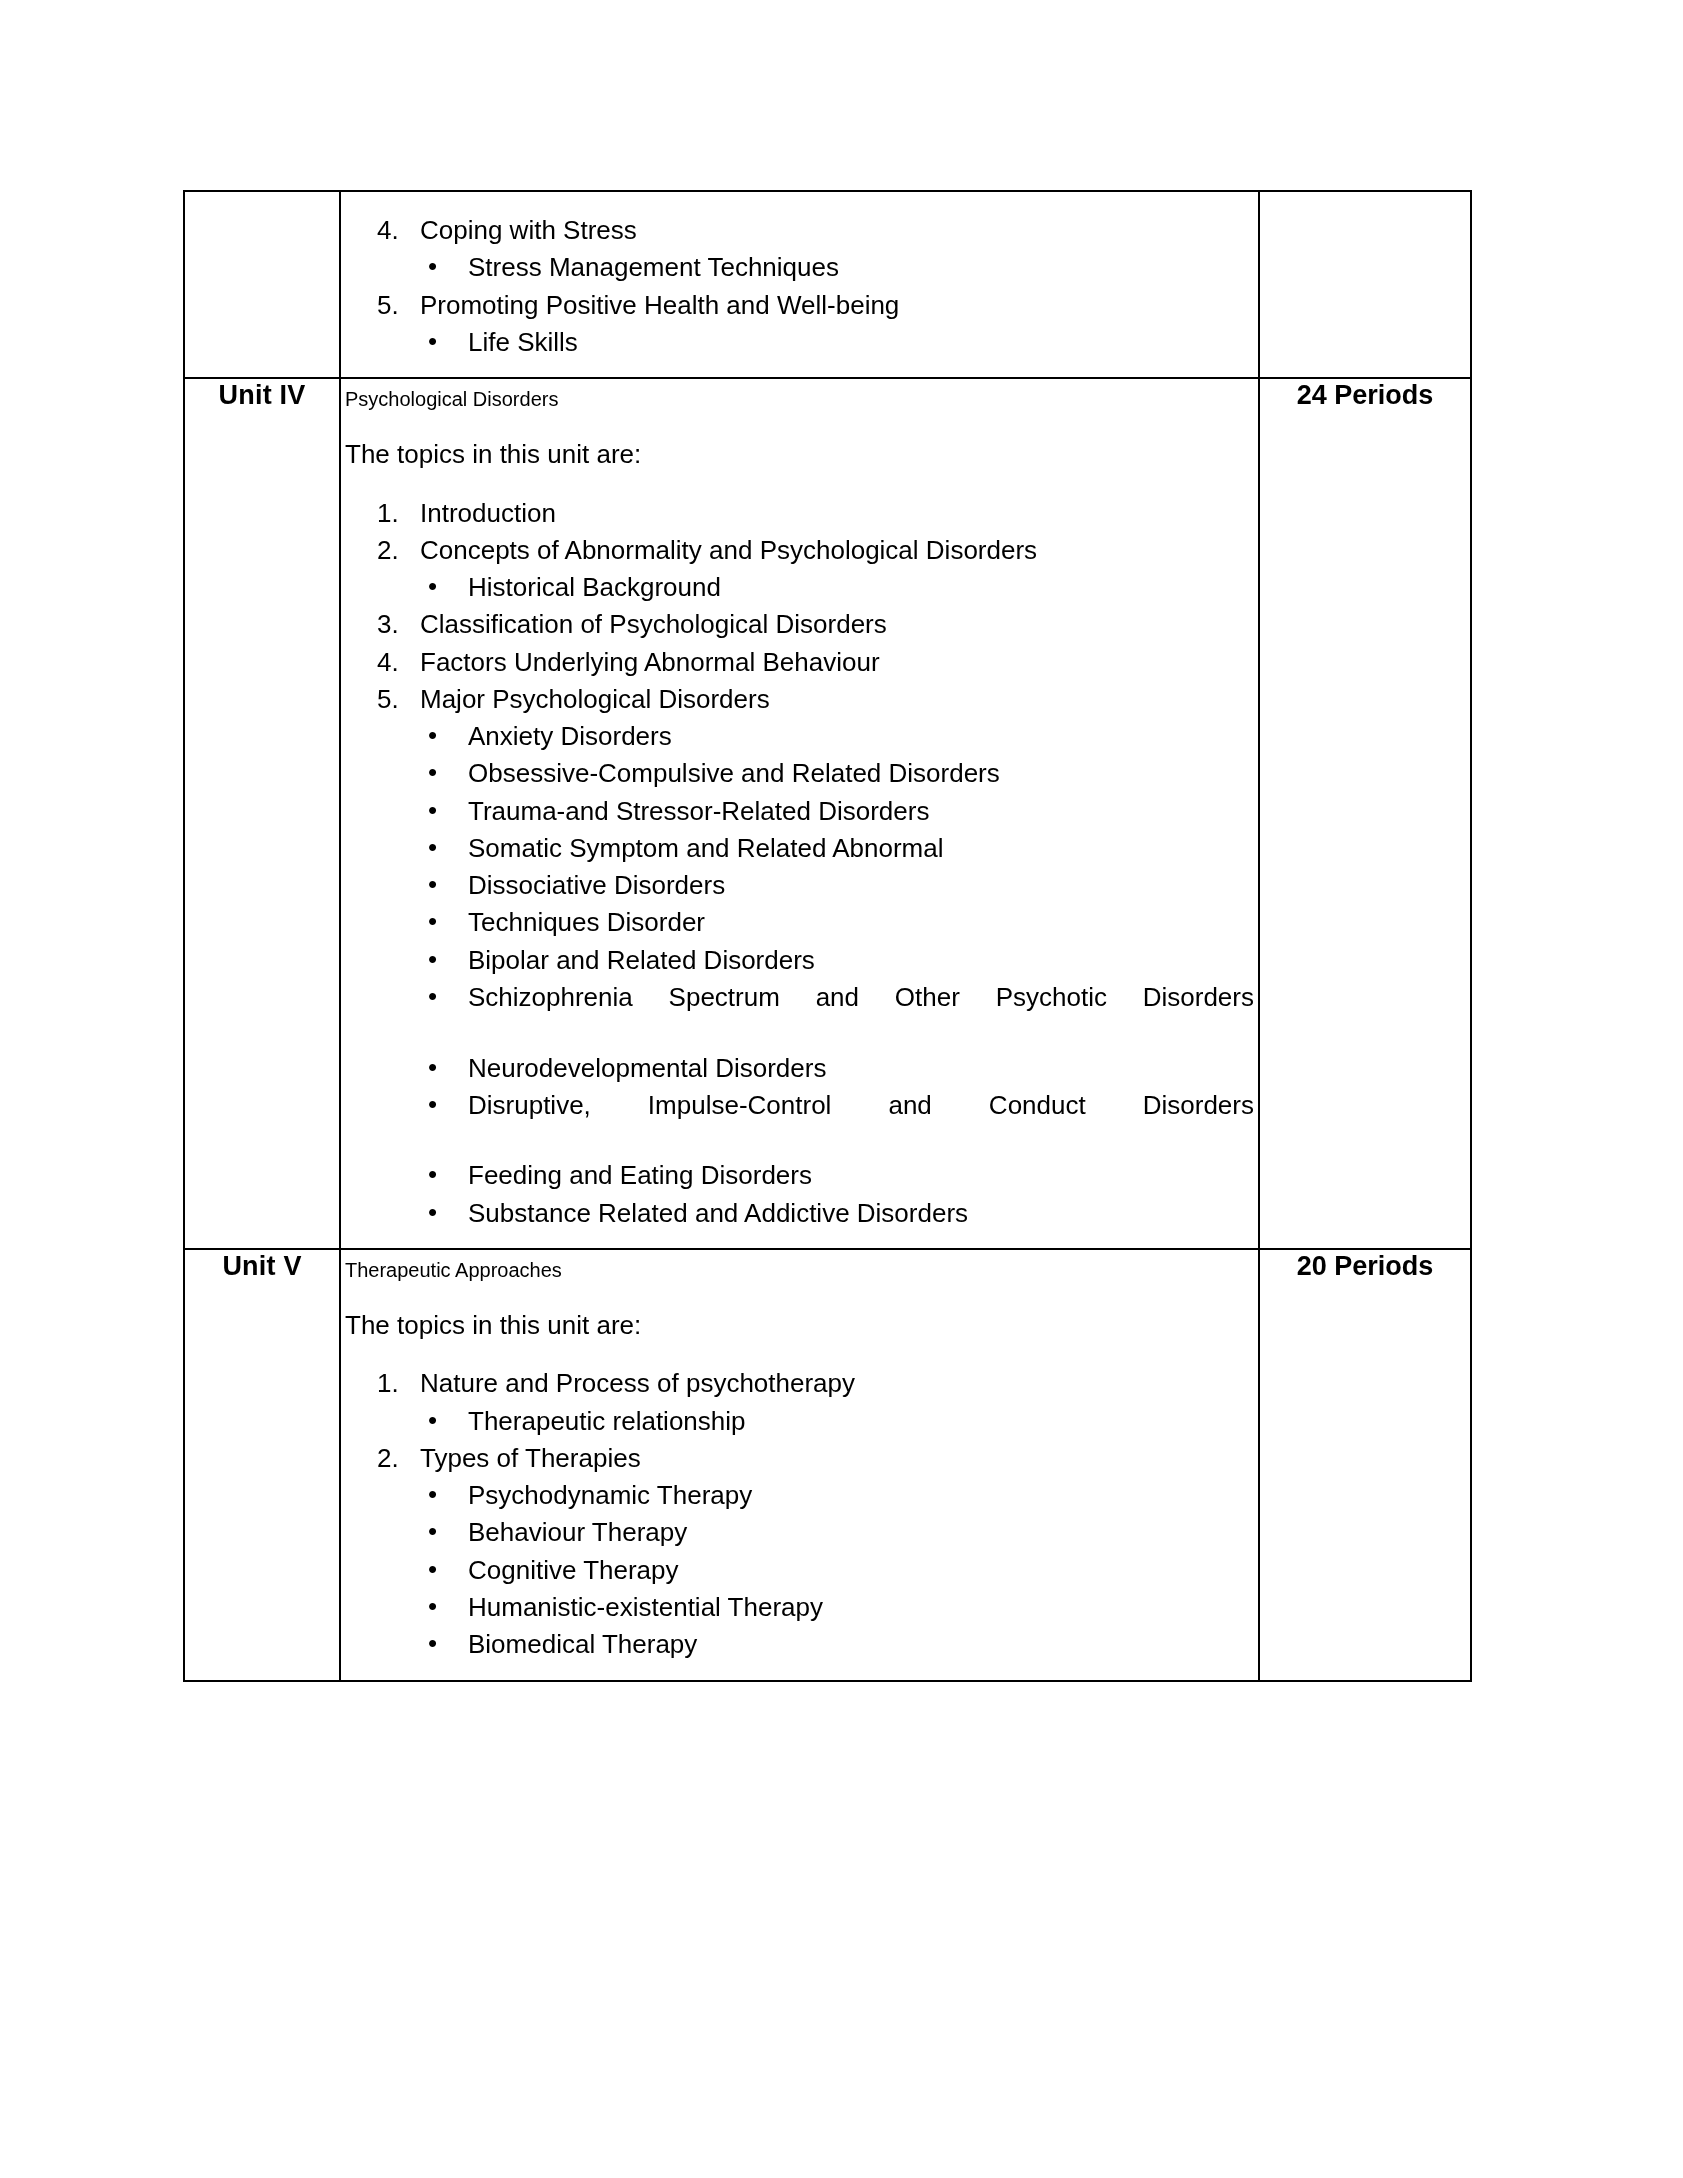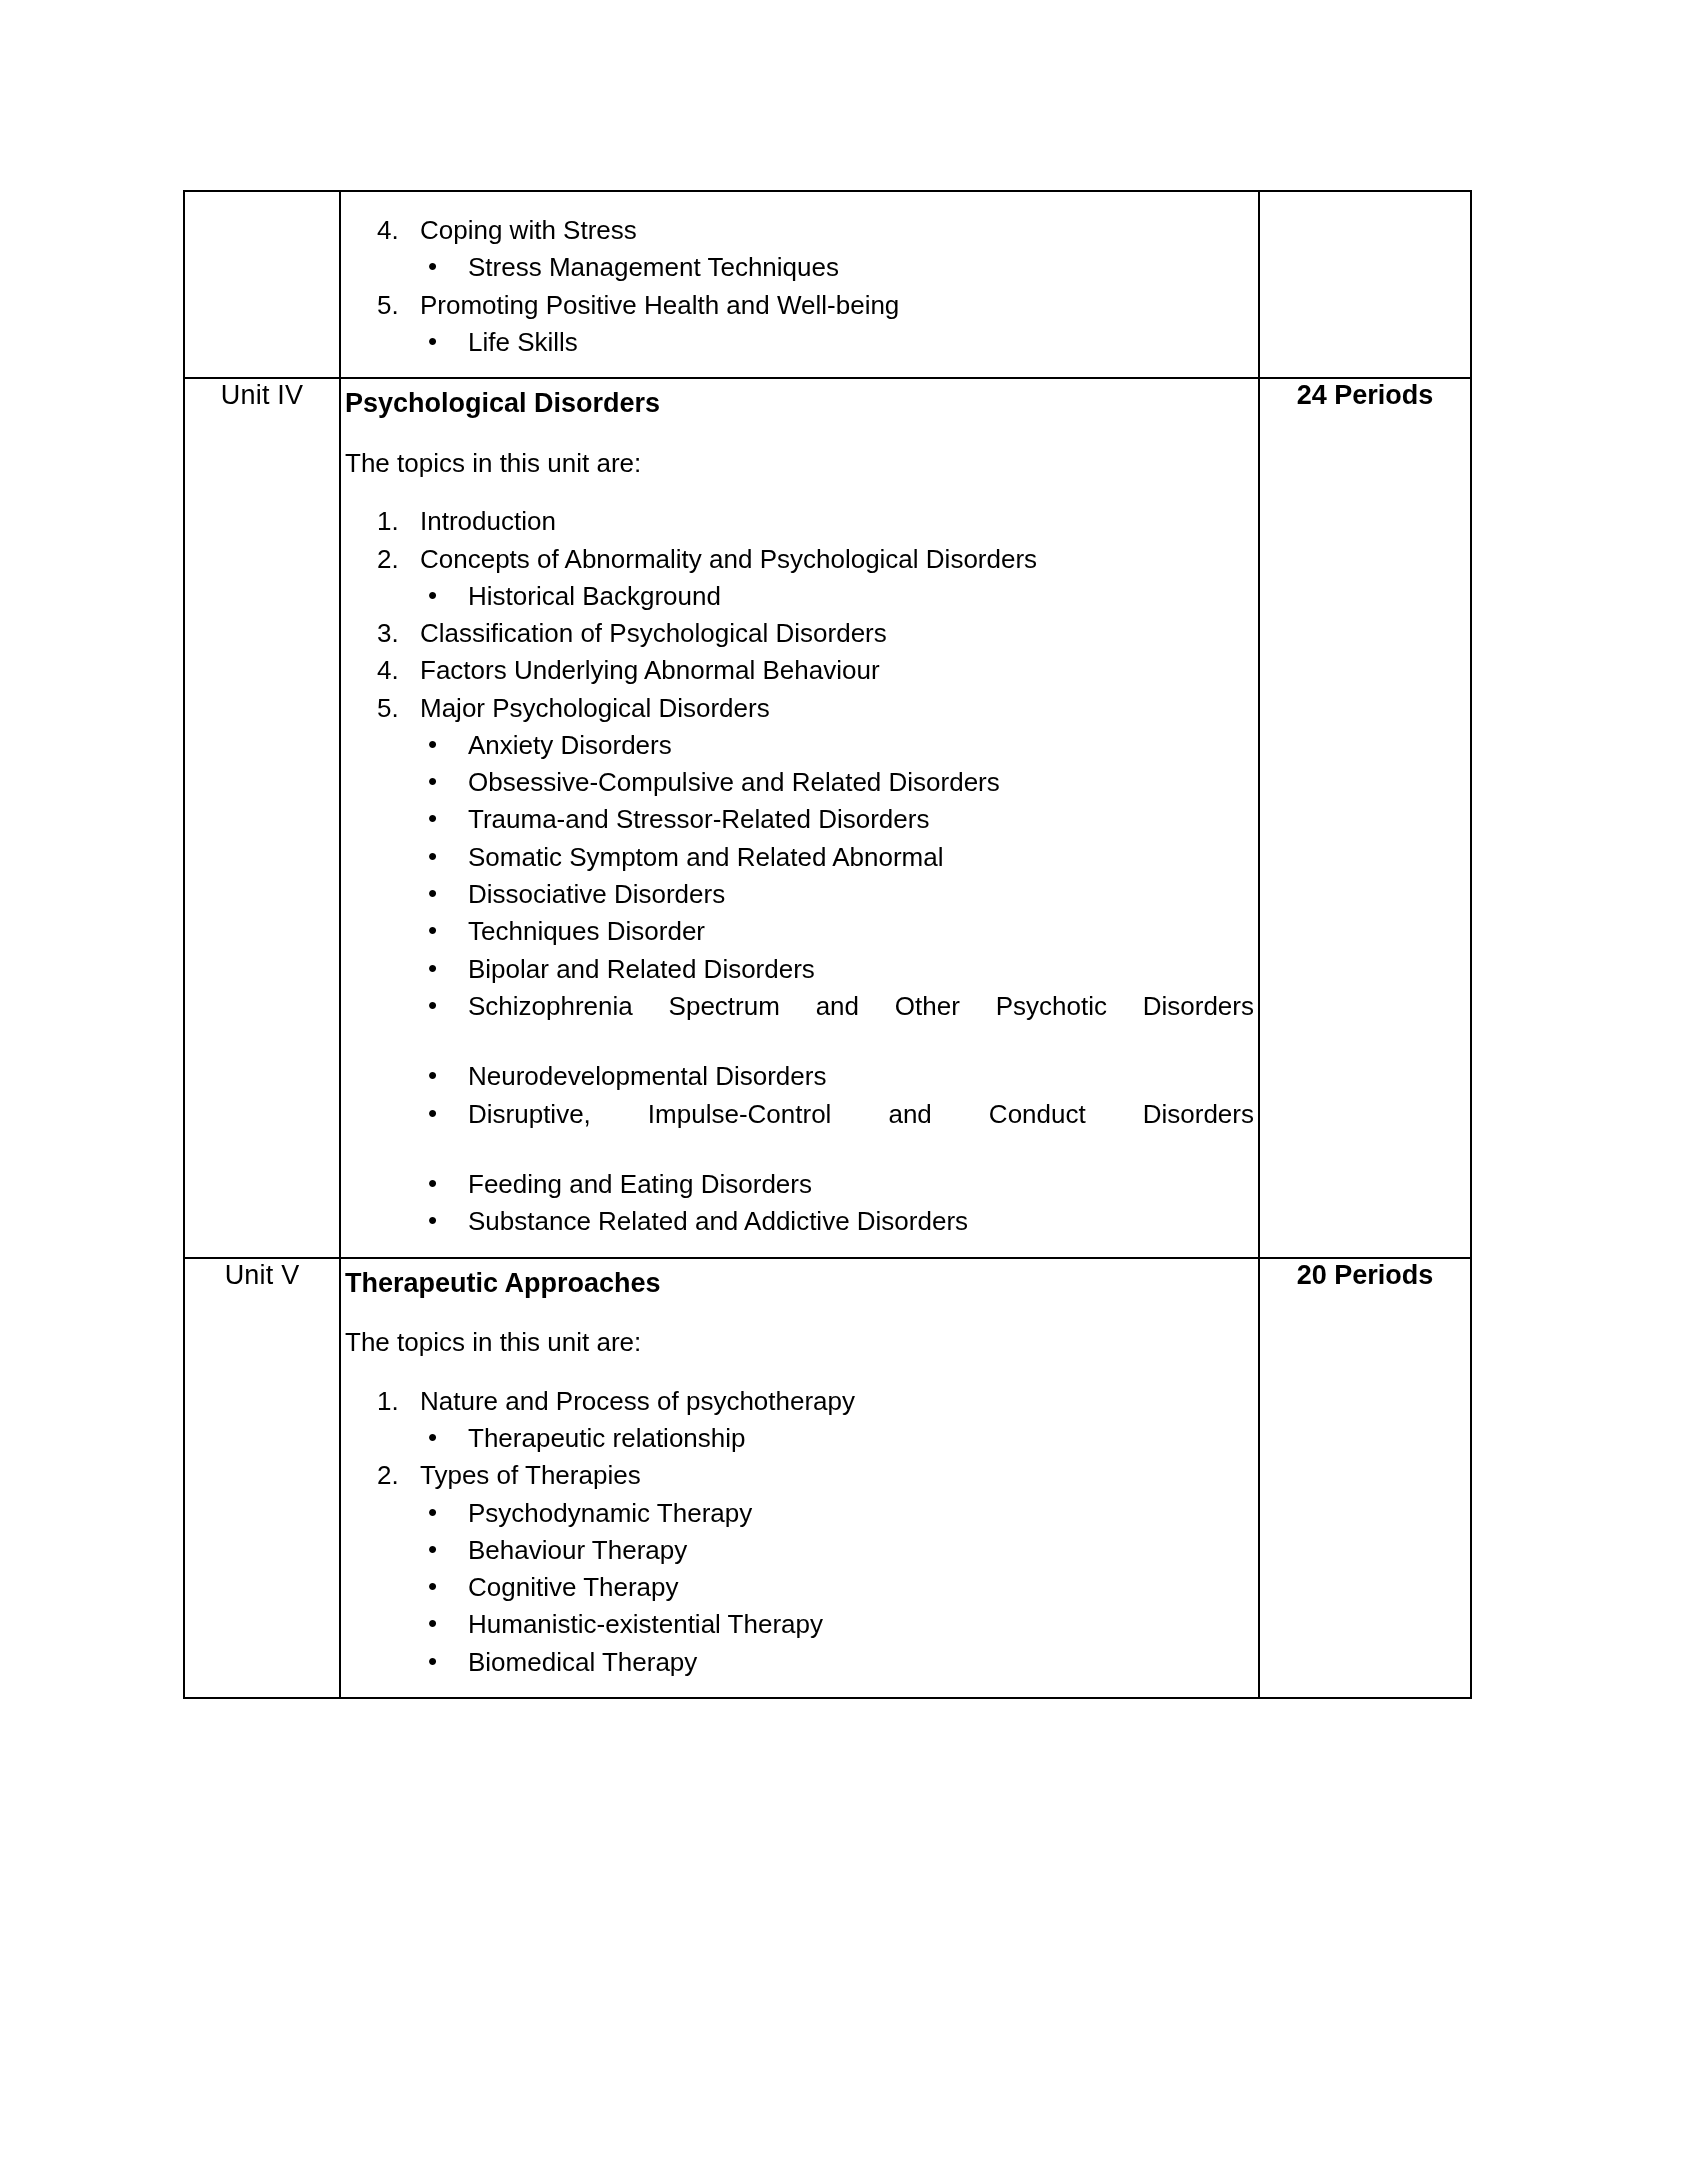--- a/index.html
+++ b/index.html
@@ -43,43 +43,43 @@
   col.col-unit   { width: 156px; }
   col.col-body   { width: 919px; }
   col.col-period { width: 212px; }
 
   .cell-unit {
     text-align: center;
     padding-top: 14px;
   }
   .unit-label {
     font-size: 27px;
-    font-weight: normal;
+    font-weight: bold;
     line-height: 1.2;
     letter-spacing: 0.2px;
   }
 
   .cell-body {
     padding: 10px 18px 16px 18px;
   }
 
   .cell-periods {
     text-align: center;
     padding-top: 14px;
   }
   .periods-label {
     font-size: 27px;
     font-weight: bold;
     line-height: 1.2;
     white-space: nowrap;
   }
 
   .unit-title {
-    font-size: 27px;
-    font-weight: bold;
+    font-size: 20px;
+    font-weight: normal;
     line-height: 1.25;
     margin: 8px 0 0 0;
     padding: 0 0 0 4px;
   }
 
   .topics-lead {
     font-size: 26px;
     line-height: 1.25;
     margin: 26px 0 0 0;
     padding: 0 0 0 4px;

